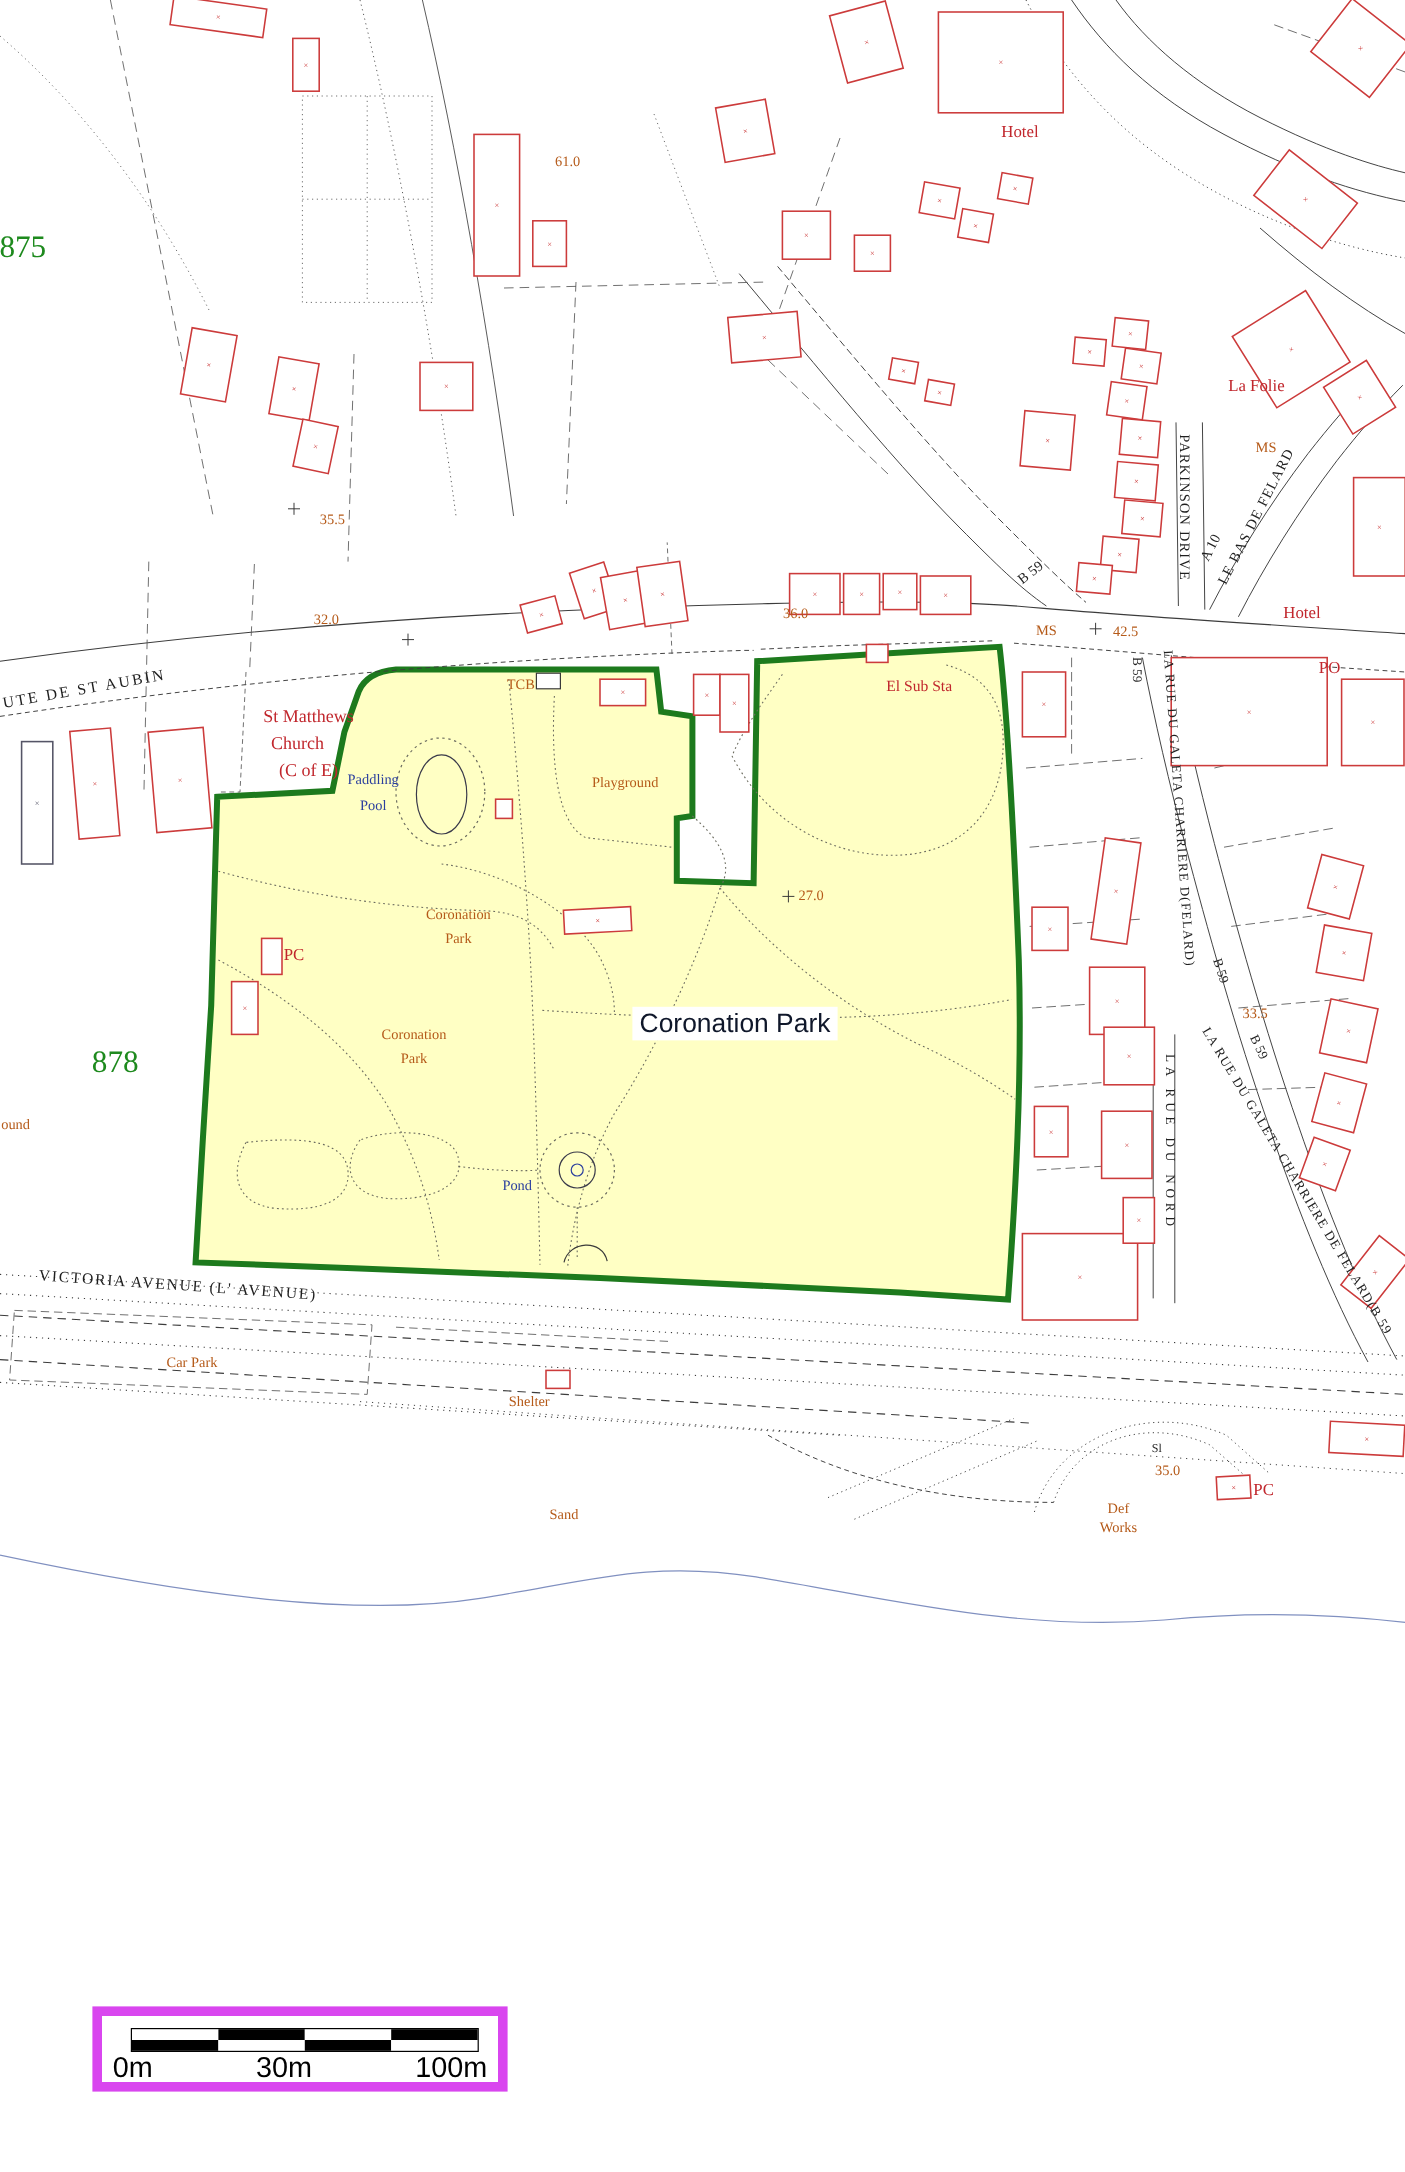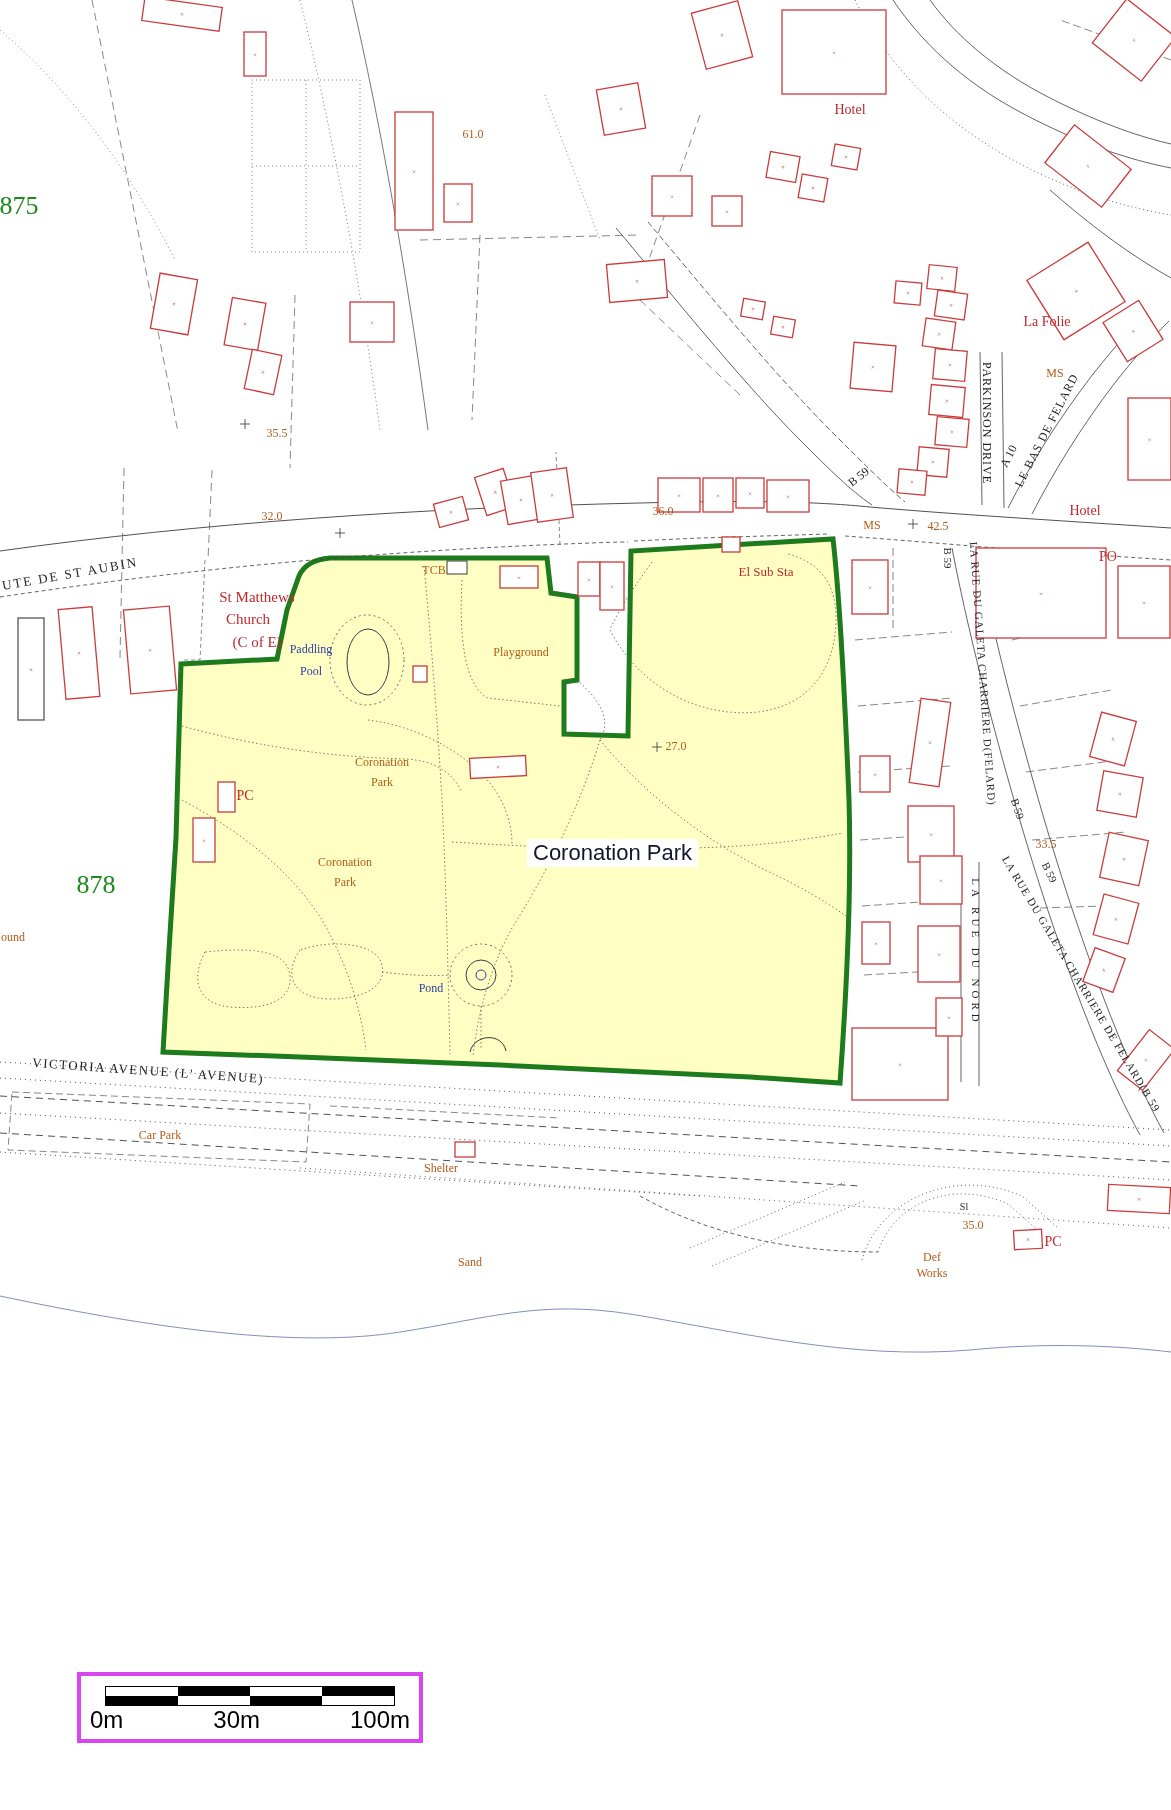--- a/index.html
+++ b/index.html
@@ -7,21 +7,21 @@
   svg.map{display:block;width:1171px;height:1810px;}
   svg.map text{font-family:"Liberation Serif","DejaVu Serif",serif;}
   .big-title{
     position:absolute;left:527px;top:814px;
     font-family:"Liberation Sans","DejaVu Sans",sans-serif;
     font-size:22px;font-weight:400;color:#0f172a;
     background:#fff;padding:1px 6px;white-space:nowrap;margin-top:25px;
   }
   .scalebar{
     position:absolute;left:77px;top:1672px;width:346px;height:71px;
-    border:4px solid #d946ef;background:#fff;box-sizing:border-box;
+    border:8px solid #d946ef;background:#fff;box-sizing:border-box;
   }
   .sb-bar{position:absolute;left:25px;top:11px;width:288px;height:18px;outline:1px solid #000;}
   .sb-row{display:flex;height:9px;}
   .sb-seg{width:72px;height:9px;}
   .sb-b{background:#000;}
   .sb-w{background:#fff;}
   .sb-labels{
     position:absolute;left:0;top:30px;width:100%;box-sizing:border-box;
     display:flex;justify-content:space-between;padding:0 9px;
     font-family:"Liberation Sans","DejaVu Sans",sans-serif;

